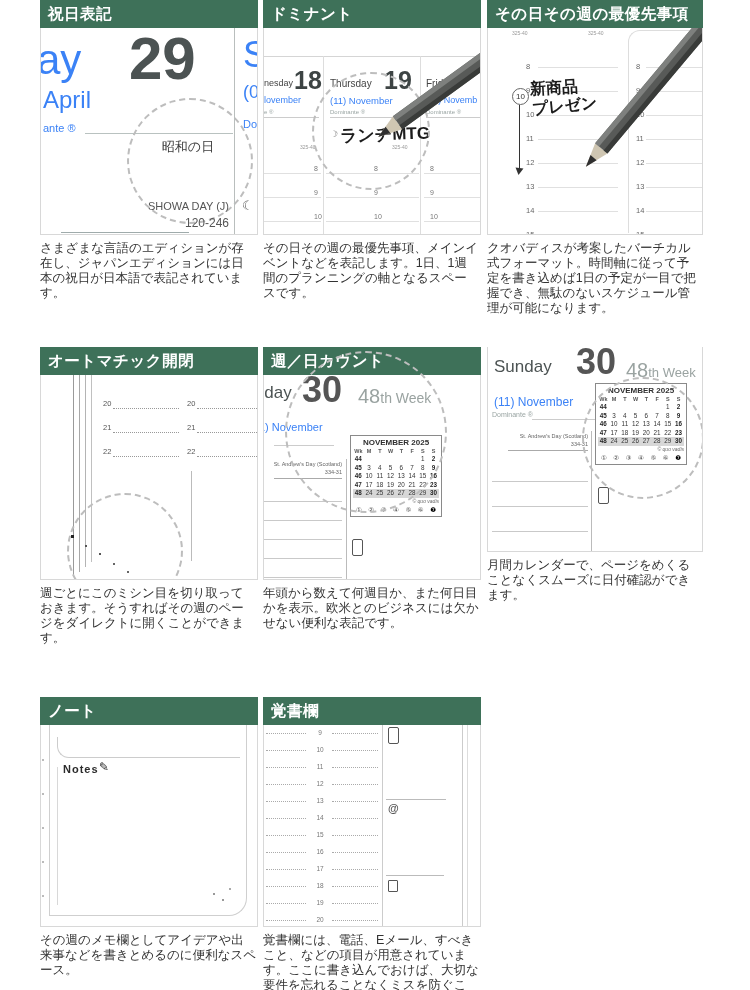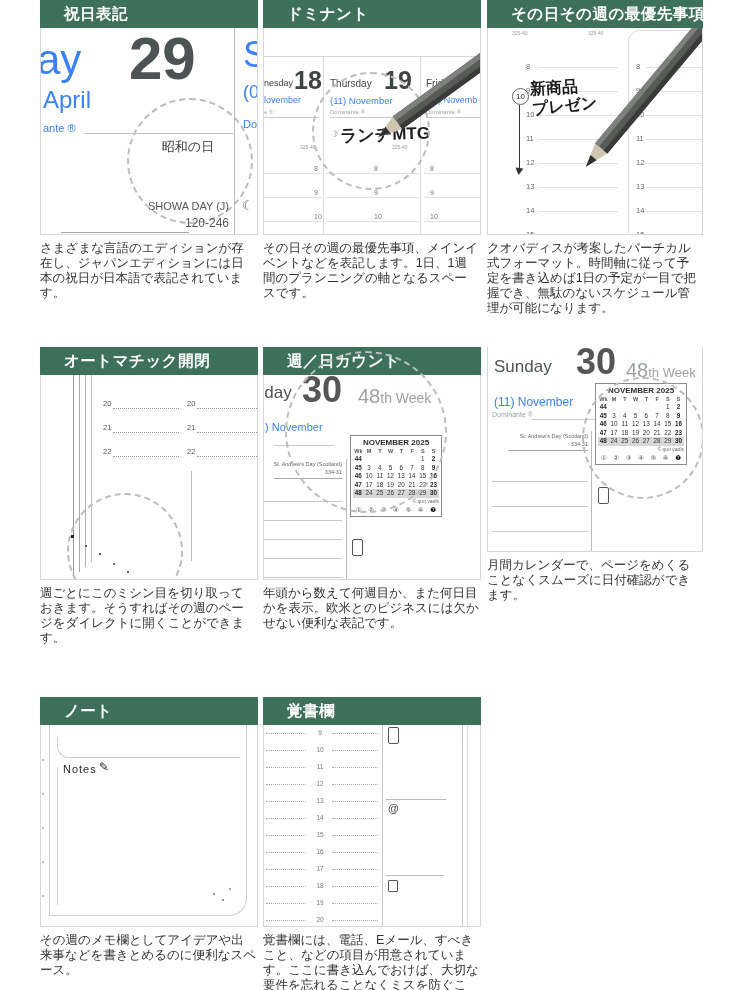--- a/index.html
+++ b/index.html
@@ -4,21 +4,21 @@
 <style>
   html,body{margin:0;padding:0}
   body{width:750px;height:990px;background:#fff;overflow:hidden;position:relative;
        font-family:"Liberation Sans","DejaVu Sans",sans-serif;}
   .ab{position:absolute}
   i.ln,i.vl,i.hl,i.dot{display:block;position:absolute}
   .card{position:absolute}
   .c1{left:40px;width:218px}.c2{left:263px;width:218px}.c3{left:487px;width:216px}
   .r1{top:0}.r2{top:347px}.r3{top:697px}
   .card-header{height:28px;line-height:28px;background:#3e7159;color:#fff;font-weight:bold;
-      font-size:15.5px;padding-left:24px;letter-spacing:.5px;white-space:nowrap;overflow:hidden}
+      font-size:15.5px;padding-left:8px;letter-spacing:.5px;white-space:nowrap;overflow:hidden}
   .card-image{position:relative;background:#fff;border:1px solid #d8d8d8;border-top:none;
       box-sizing:border-box;overflow:hidden}
   .h1 .card-image{height:207px}.h2 .card-image{height:205px}.h3 .card-image{height:202px}
   .card-caption{margin:6px 2px 0 0;font-size:12.5px;line-height:15px;color:#333}
   .gray{color:#3b82f6}
   .dk{color:#4c5353}
   .dashcircle{position:absolute;border:2px dashed #bdbdbd;border-radius:50%;pointer-events:none}
   
   .trow{position:relative}
   .tn{position:absolute;font-size:7px;color:#777;line-height:8px;bottom:1px}
@@ -454,21 +454,21 @@
     </div>
     <p class="card-caption">月間カレンダーで、ページをめくることなくスムーズに日付確認ができます。</p>
   </div>
 
   <div class="card c1 r3 h3">
     <div class="card-header">ノート</div>
     <div class="card-image">
       <div class="ab" style="left:8px;top:-6px;width:196px;height:196px;border:1px solid #cfcfcf;border-top:none;border-radius:0 0 18px 0"></div>
       <div class="ab" style="left:16px;top:12px;width:182px;height:20px;border-left:1px solid #cccccc;border-bottom:1px solid #cccccc;border-bottom-left-radius:12px"></div>
       <i class="vl" style="left:16px;top:42px;width:1px;height:138px;background:#d8d8d8"></i>
-      <span class="ab" style="left:22px;top:38px;font-size:11px;font-weight:normal;color:#2b2b2b;letter-spacing:1px">Notes</span>
+      <span class="ab" style="left:22px;top:38px;font-size:11px;font-weight:bold;color:#2b2b2b;letter-spacing:1px">Notes</span>
       <span class="ab" style="left:58px;top:35px;font-size:12px;color:#222">✎</span>
       <i class="dot" style="left:1px;top:34px;width:2px;height:2px;background:#bbb"></i>
       <i class="dot" style="left:1px;top:68px;width:2px;height:2px;background:#bbb"></i>
       <i class="dot" style="left:1px;top:102px;width:2px;height:2px;background:#bbb"></i>
       <i class="dot" style="left:1px;top:136px;width:2px;height:2px;background:#bbb"></i>
       <i class="dot" style="left:1px;top:170px;width:2px;height:2px;background:#bbb"></i>
       <i class="dot" style="left:172px;top:168px;width:2px;height:2px;background:#999"></i>
       <i class="dot" style="left:181px;top:174px;width:2px;height:2px;background:#999"></i>
       <i class="dot" style="left:188px;top:163px;width:2px;height:2px;background:#aaa"></i>
     </div>

